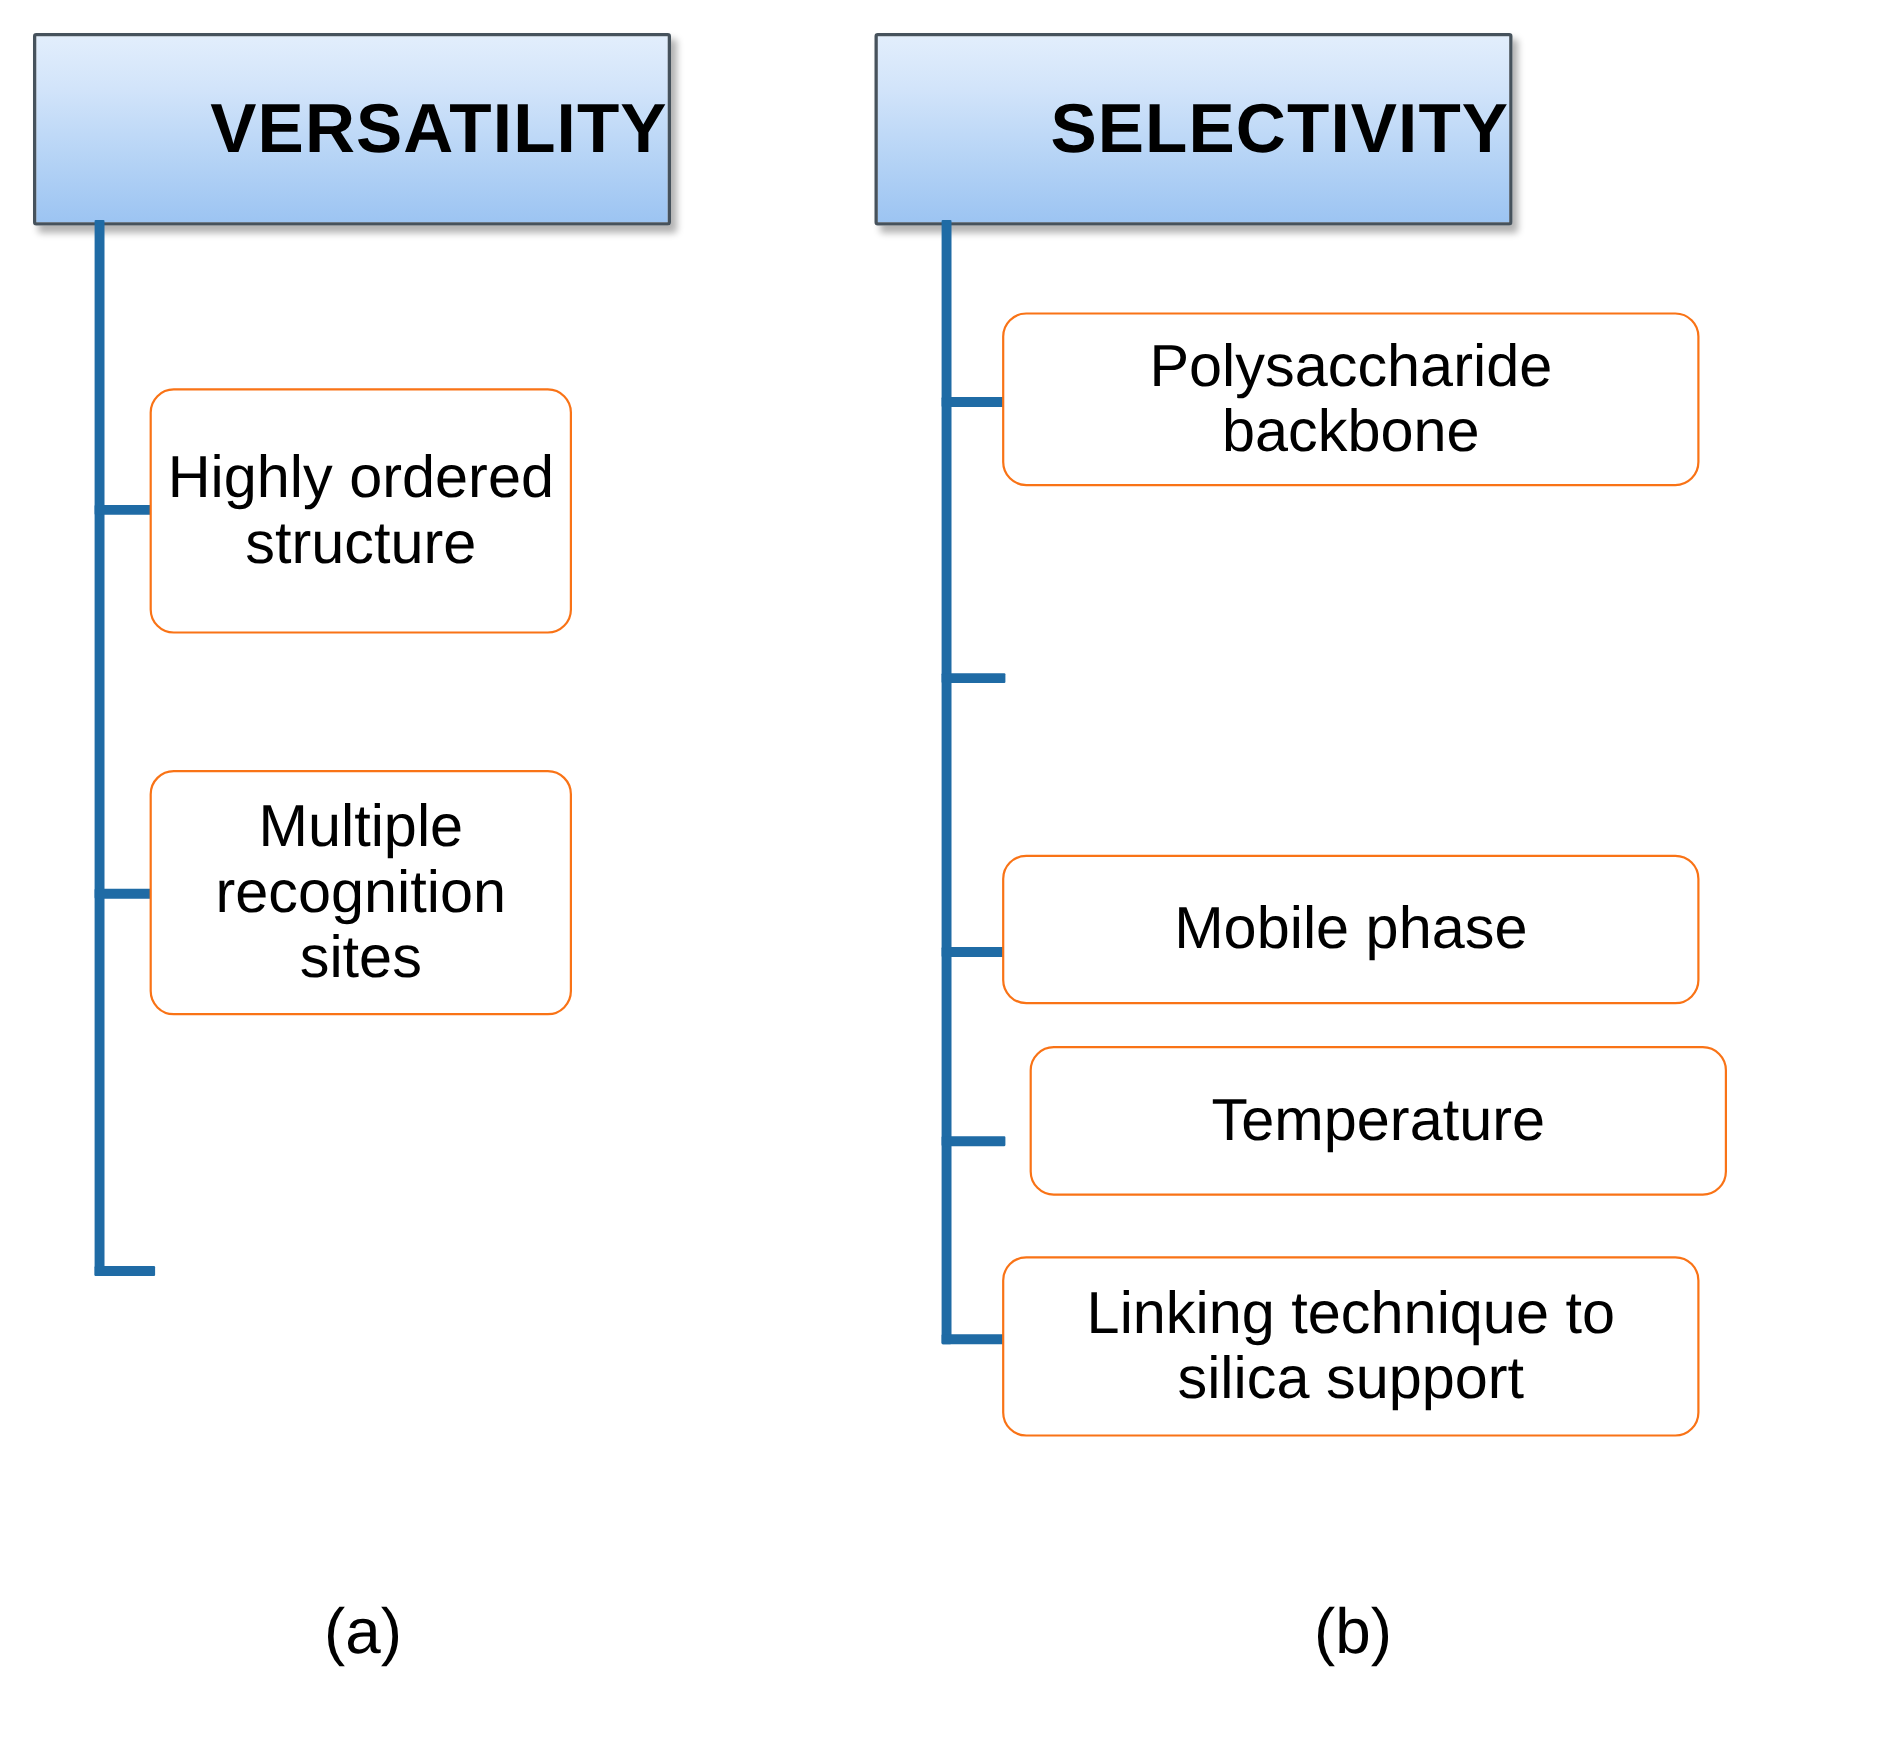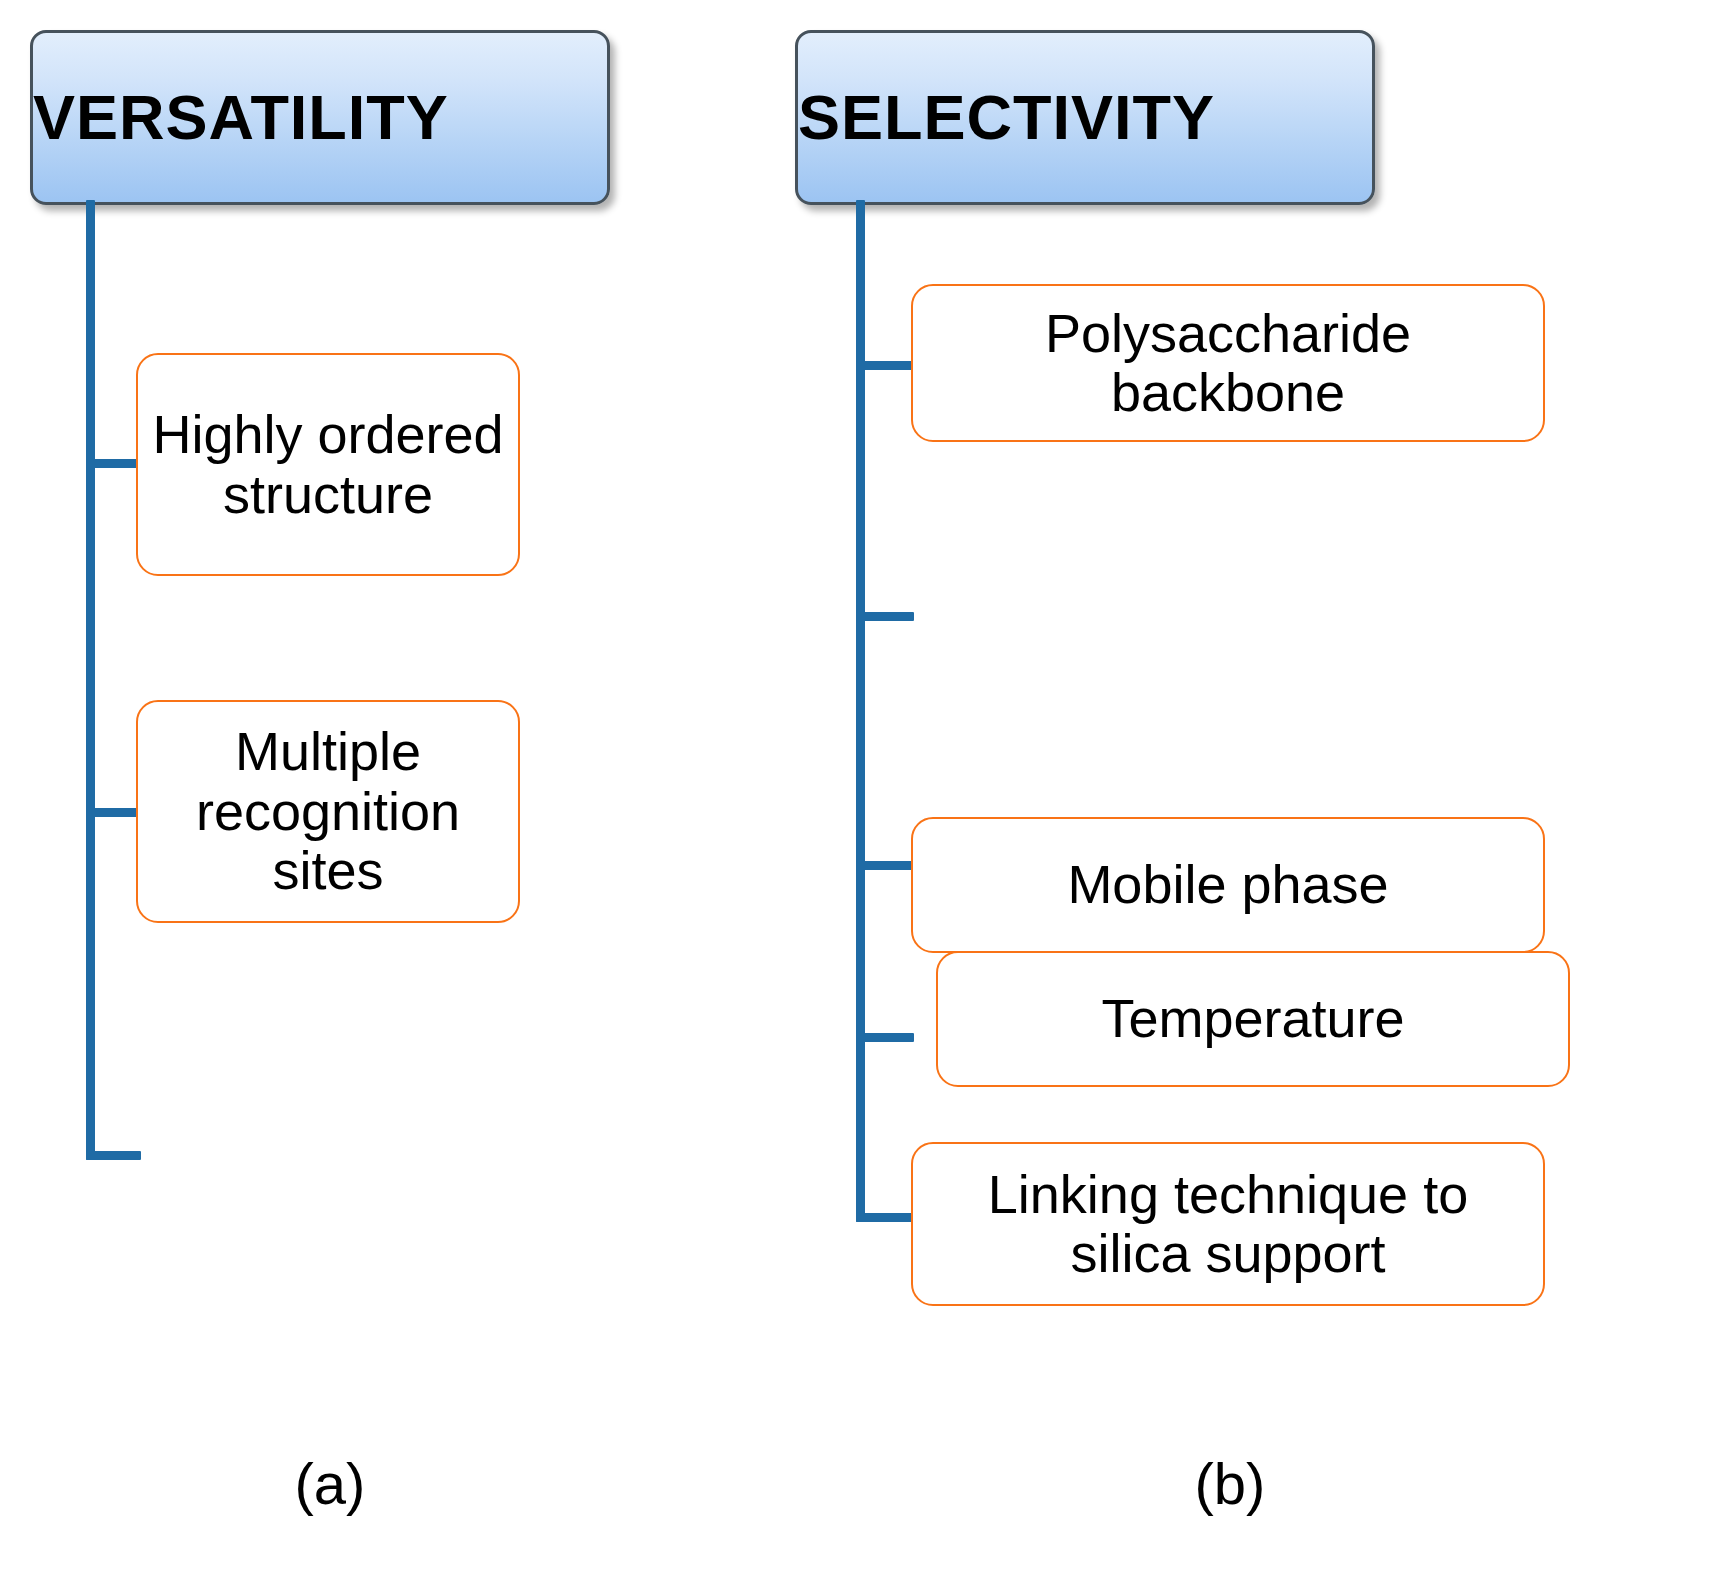--- a/index.html
+++ b/index.html
@@ -18,26 +18,26 @@
     height: 1579px;
     background: #ffffff;
     overflow: hidden;
   }
 
   
   .root-box {
     position: absolute;
     box-sizing: border-box;
     border: 3px solid #46525c;
-    border-radius: 16px;
+    border-radius: 3px;
     background: linear-gradient(to bottom, #e2eefc 0%, #d2e4fa 28%, #b8d5f6 62%, #9cc4f2 100%);
     box-shadow: 5px 6px 7px rgba(0,0,0,0.30);
     display: flex;
     align-items: center;
-    justify-content: flex-start;
+    justify-content: flex-end;
     text-align: center;
   }
   .root-label {
     font-size: 63px;
     font-weight: bold;
     letter-spacing: 1px;
     color: #000000;
     line-height: 1.05;
   }
 
@@ -120,21 +120,21 @@
   <div class="stub" style="left:856px; top:612px; width:58px;"></div>
   <div class="stub" style="left:856px; top:861px; width:58px;"></div>
   <div class="stub" style="left:856px; top:1033px; width:58px;"></div>
   <div class="stub" style="left:856px; top:1213px; width:58px;"></div>
 
   <div class="child-box" style="left:911px; top:284px; width:634px; height:158px;">
     <span class="child-label">Polysaccharide backbone</span>
   </div>
 
 
-  <div class="child-box" style="left:911px; top:777px; width:634px; height:136px;margin-top:40px;">
+  <div class="child-box" style="left:911px; top:777px; width:634px; height:136px;">
     <span class="child-label">Mobile phase</span>
   </div>
 
   <div class="child-box" style="left:911px; top:951px; width:634px; height:136px;margin-left:25px;">
     <span class="child-label">Temperature</span>
   </div>
 
   <div class="child-box" style="left:911px; top:1142px; width:634px; height:164px;">
     <span class="child-label">Linking technique to silica support</span>
   </div>

